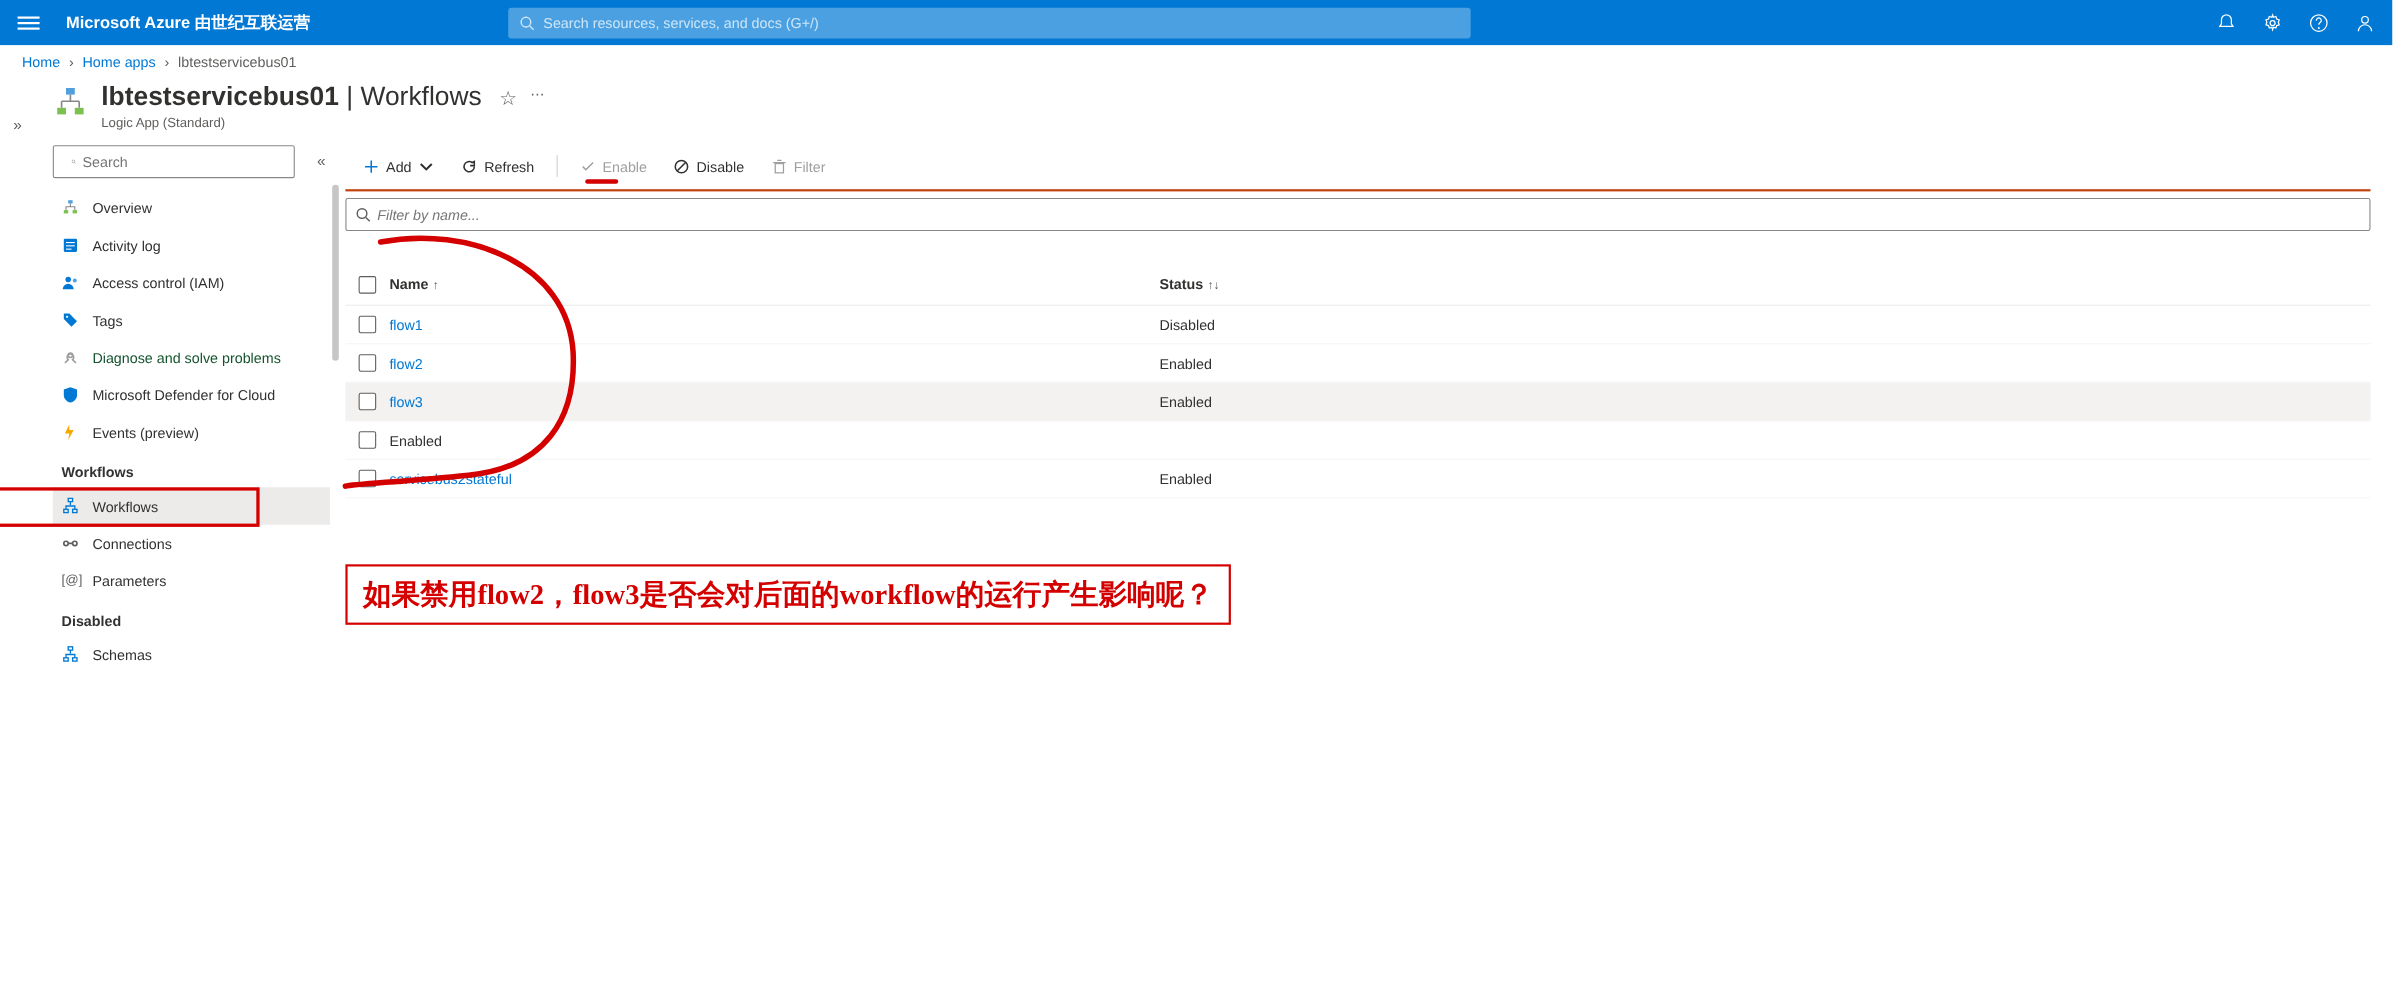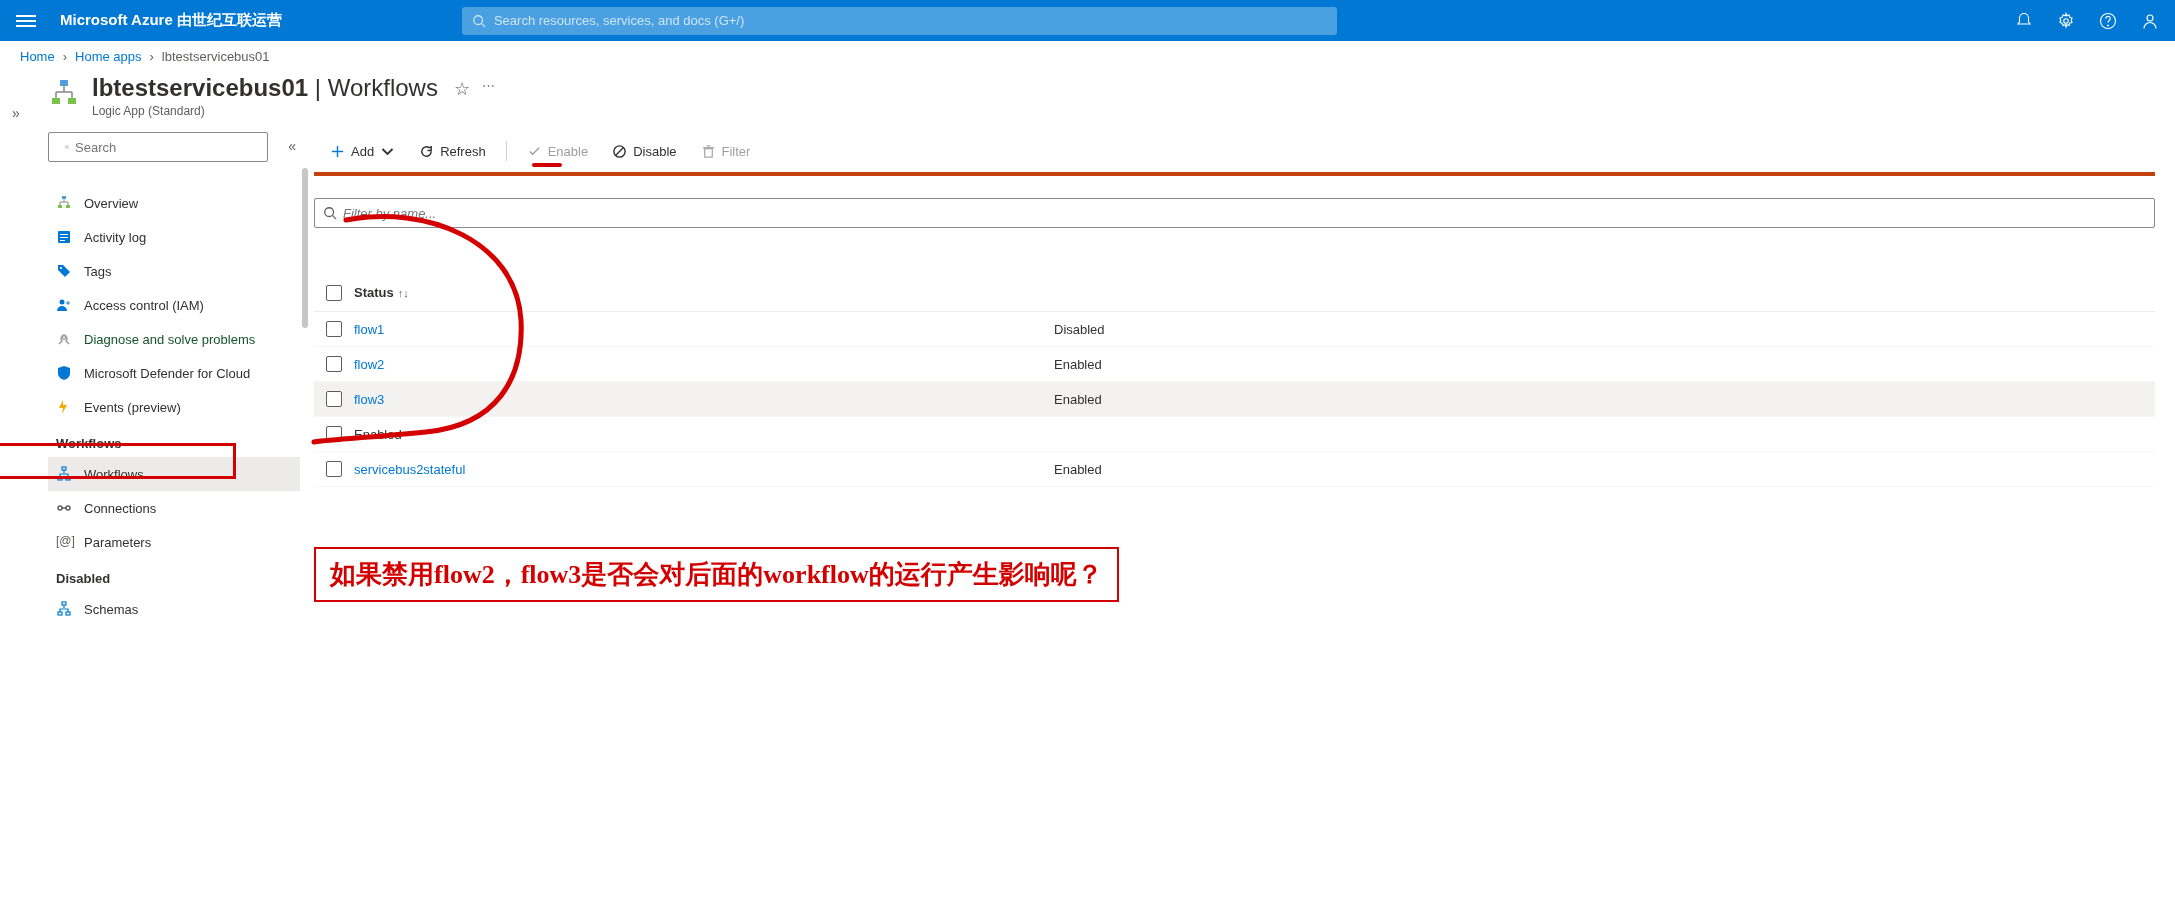--- a/index.html
+++ b/index.html
@@ -30,40 +30,40 @@
   .ph-sub { font-size: 12px; color: #605e5c; margin-top: 2px; }
   .ph-actions { margin-left: 16px; margin-top: 4px; display: flex; gap: 12px; color: #605e5c; }
   .star { font-size: 18px; cursor: pointer; }
   .expand-btn { position: absolute; left: 12px; top: 105px; color: #605e5c; font-size: 14px; cursor: pointer; }
   
   
   .body { display: flex; height: calc(100% - 125px); }
   
   
   .sidebar { width: 310px; padding: 4px 10px 0 48px; position: relative; }
-  .side-search { display: flex; align-items: center; border: 1px solid #8a8886; border-radius: 2px; height: 30px; padding: 0 16px; margin-bottom: 24px; width: 220px; }
+  .side-search { display: flex; align-items: center; border: 1px solid #8a8886; border-radius: 2px; height: 30px; padding: 0 16px; margin-bottom: 10px; width: 220px; }
   .side-search svg { width: 14px; height: 14px; margin-right: 6px; color: #605e5c; }
   .side-search input { border: none; outline: none; font-size: 13px; flex: 1; }
   .collapse { position: absolute; right: 14px; top: 10px; color: #605e5c; font-size: 14px; cursor: pointer; }
   .nav-item { display: flex; align-items: center; height: 34px; padding: 0 8px; cursor: pointer; font-size: 13px; color: #323130; gap: 12px; }
   .nav-item.muted { color: #14532d; }
   .nav-item.selected { background: #edebe9; font-weight: 400; }
   .nav-section { font-weight: 600; font-size: 13px; padding: 12px 8px 6px; color: #323130; }
   .nav-icon { width: 16px; height: 16px; flex-shrink: 0; }
   .scroll-track { position: absolute; right: 2px; top: 40px; width: 6px; height: 160px; background: #c8c6c4; border-radius: 3px; }
   
   
   .main { flex: 1; padding: 4px 20px 0 4px; border-left: none; }
   .toolbar { display: flex; align-items: center; height: 38px; gap: 4px; padding-left: 6px; }
   .tbtn { display: flex; align-items: center; gap: 6px; padding: 0 10px; height: 32px; cursor: pointer; font-size: 13px; color: #323130; }
   .tbtn.disabled { color: #a19f9d; cursor: default; }
   .tbtn svg, .tbtn .ico { width: 15px; height: 15px; }
   .tsep { width: 1px; height: 20px; background: #d2d0ce; margin: 0 6px; }
   
-  .filter-row { border-top: 4px solid #c2410c; padding: 22px 0; margin-top: 2px; }
+  .filter-row { border-top: 2px solid #c2410c; padding: 6px 0; margin-top: 2px; }
   .filter-input { display: flex; align-items: center; border: 1px solid #8a8886; border-radius: 2px; height: 30px; padding: 0 8px; width: 100%; }
   .filter-input svg { width: 14px; height: 14px; margin-right: 6px; color: #605e5c; }
   .filter-input input { border: none; outline: none; font-size: 13px; font-style: italic; color: #605e5c; flex: 1; }
   
   .table { margin-top: 24px; }
   .thead { display: flex; align-items: center; height: 38px; border-bottom: 1px solid #edebe9; font-weight: 600; font-size: 13px; }
   .col-check { width: 40px; display: flex; justify-content: center; }
   .col-name { width: 700px; padding-left: 0; }
   .col-status { width: 200px; }
   .sort { font-size: 11px; margin-left: 4px; color: #605e5c; }
@@ -173,32 +173,32 @@
       <svg class="nav-icon" viewBox="0 0 16 16">
           <rect x="2" y="2" width="12" height="12" rx="1" fill="#0078d4"></rect>
           <rect x="4" y="5" width="8" height="1" fill="#fff"></rect>
           <rect x="4" y="8" width="8" height="1" fill="#fff"></rect>
           <rect x="4" y="11" width="5" height="1" fill="#fff"></rect>
         </svg>
       <span>Activity log</span>
     </div>
     <div class="nav-item">
       <svg class="nav-icon" viewBox="0 0 16 16" fill="#0078d4">
-          <path d="M2 2h5l7 7-5 5-7-7z"></path>
-          <circle cx="5" cy="5" r="1" fill="#fff"></circle>
-        </svg>
-      <span>Tags</span>
-    </div>
-    <div class="nav-item">
-      <svg class="nav-icon" viewBox="0 0 16 16" fill="#0078d4">
           <circle cx="6" cy="5" r="2.5"></circle>
           <path d="M1 14a5 5 0 0110 0z"></path>
           <circle cx="12" cy="6" r="1.8" fill="#50a0e0"></circle>
         </svg>
       <span>Access control (IAM)</span>
+    </div>
+    <div class="nav-item">
+      <svg class="nav-icon" viewBox="0 0 16 16" fill="#0078d4">
+          <path d="M2 2h5l7 7-5 5-7-7z"></path>
+          <circle cx="5" cy="5" r="1" fill="#fff"></circle>
+        </svg>
+      <span>Tags</span>
     </div>
     <div class="nav-item muted">
       <svg class="nav-icon" viewBox="0 0 16 16" fill="none" stroke="#a19f9d" stroke-width="1.5">
           <path d="M3 13l3-3a3 3 0 114 0l3 3"></path>
           <circle cx="8" cy="6" r="2"></circle>
         </svg>
       <span>Diagnose and solve problems</span>
     </div>
     <div class="nav-item">
       <svg class="nav-icon" viewBox="0 0 16 16" fill="#0078d4">
@@ -303,20 +303,21 @@
           </svg>
         <input placeholder="Filter by name..." style="">
       </div>
     </div>
 
     <div class="table">
       <div class="thead">
         <div class="col-check">
             <div class="chk"></div>
           </div>
+        <div class="col-name"><span>Name</span><span class="sort">↑</span></div>
         <div class="col-status"><span>Status</span><span class="sort">↑↓</span></div>
       </div>
       <div class="trow">
         <div class="col-check">
             <div class="chk"></div>
           </div>
         <div class="col-name"><a>flow1</a></div>
         <div class="col-status">Disabled</div>
       </div>
       <div class="trow">

